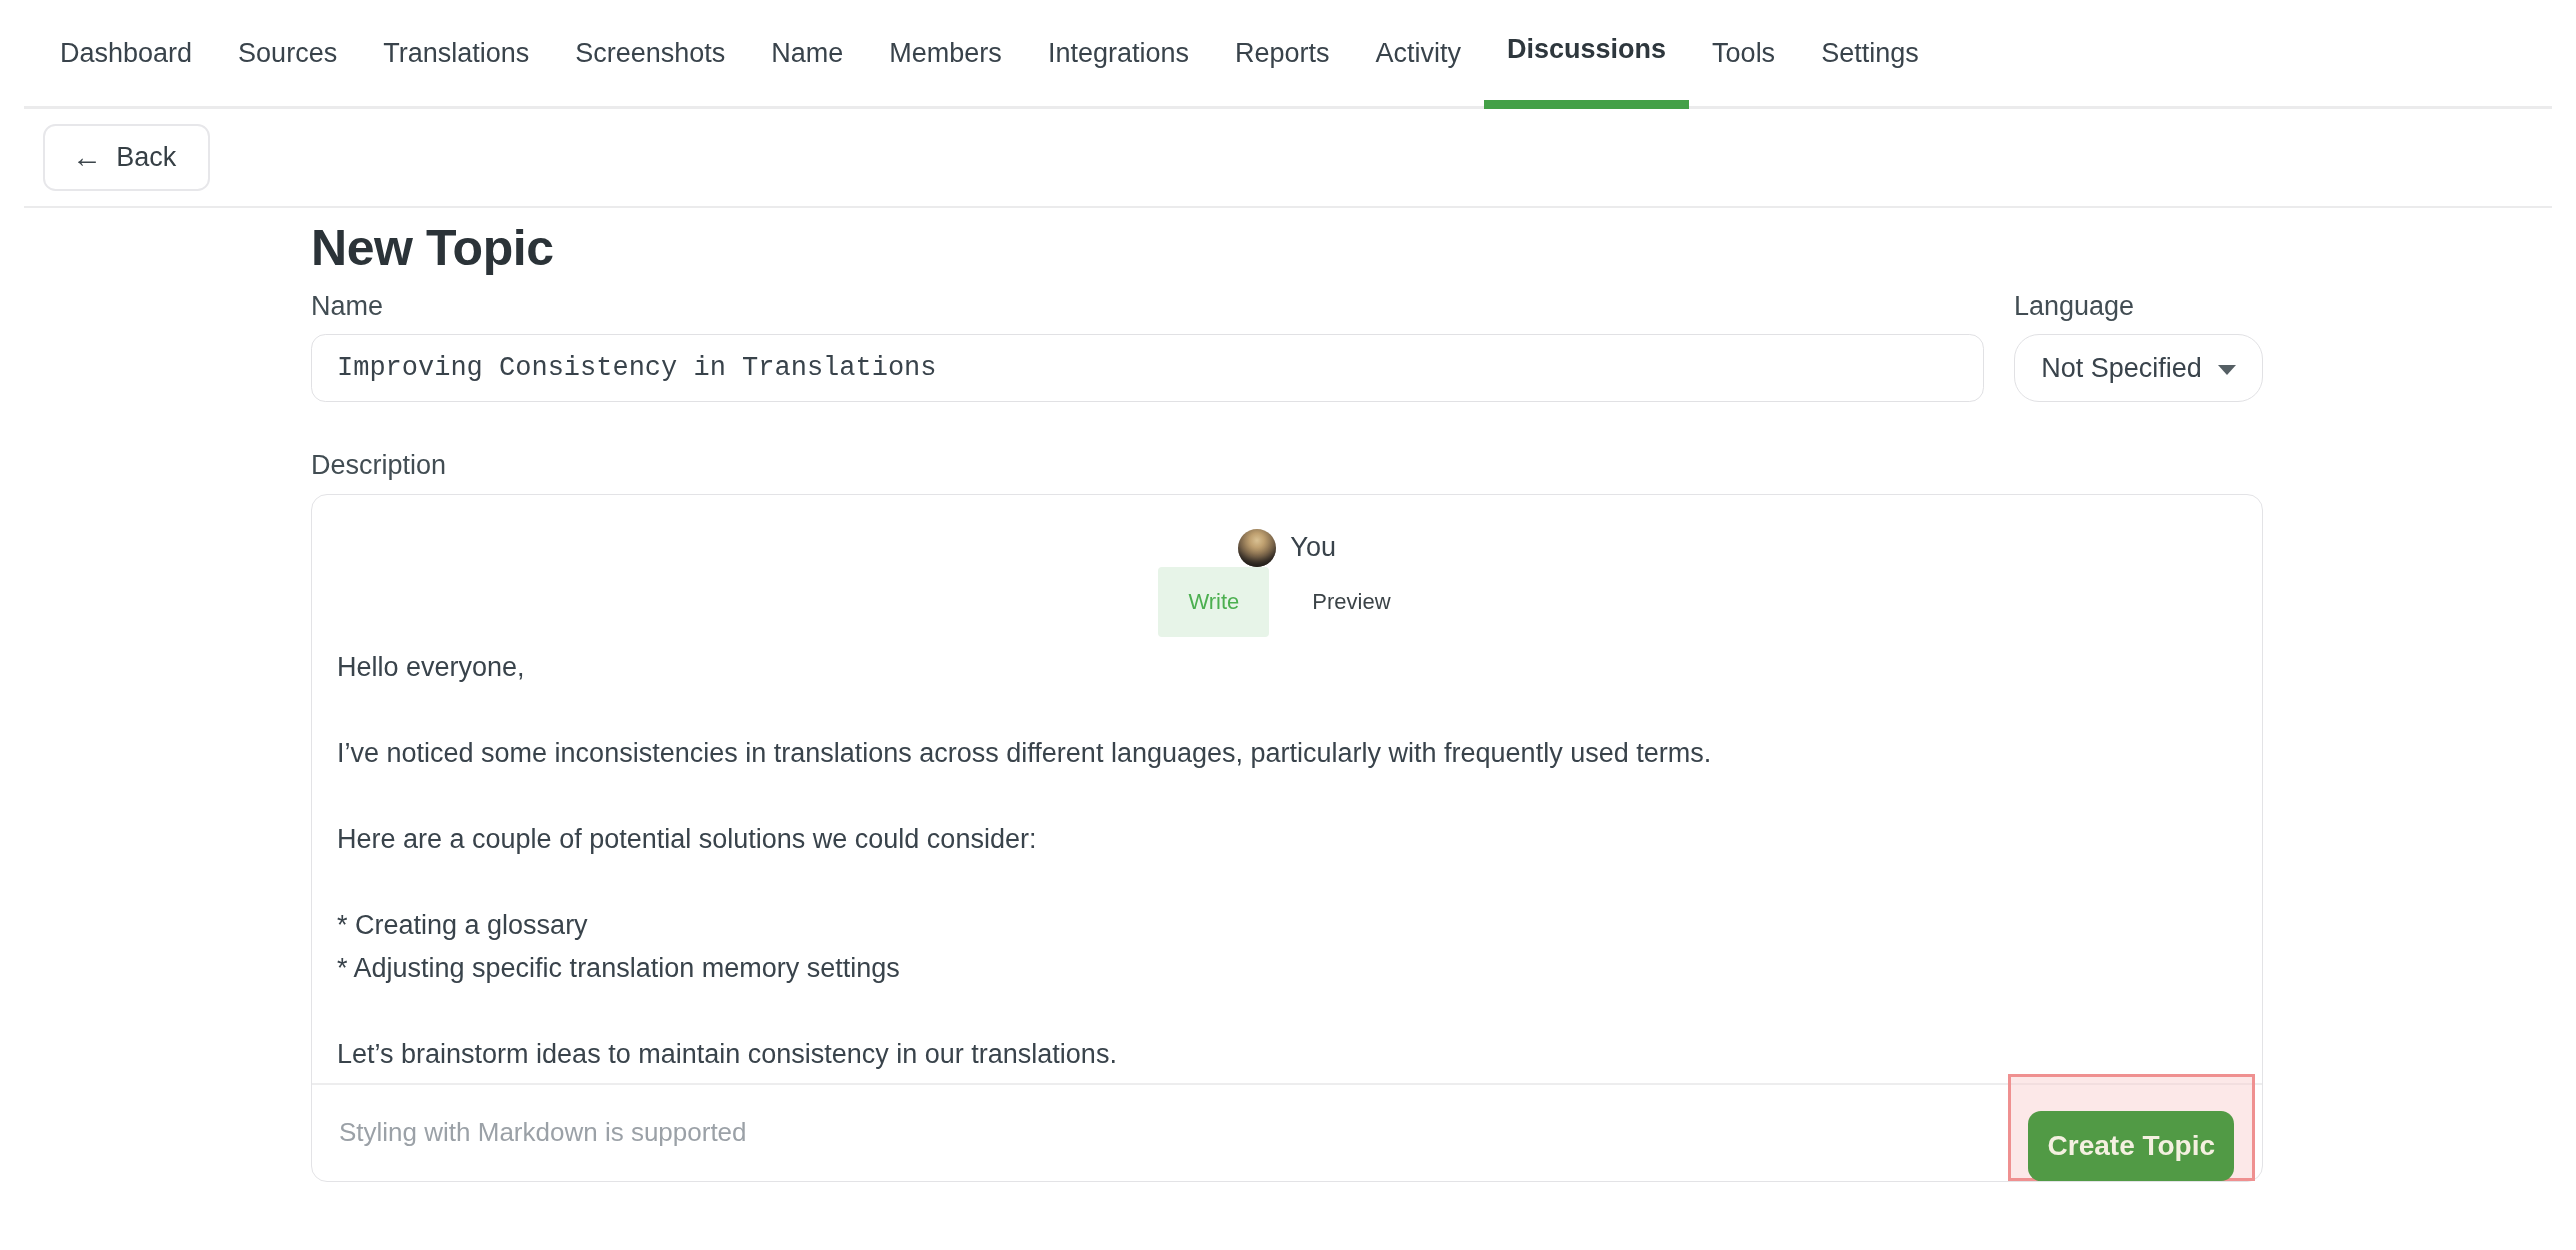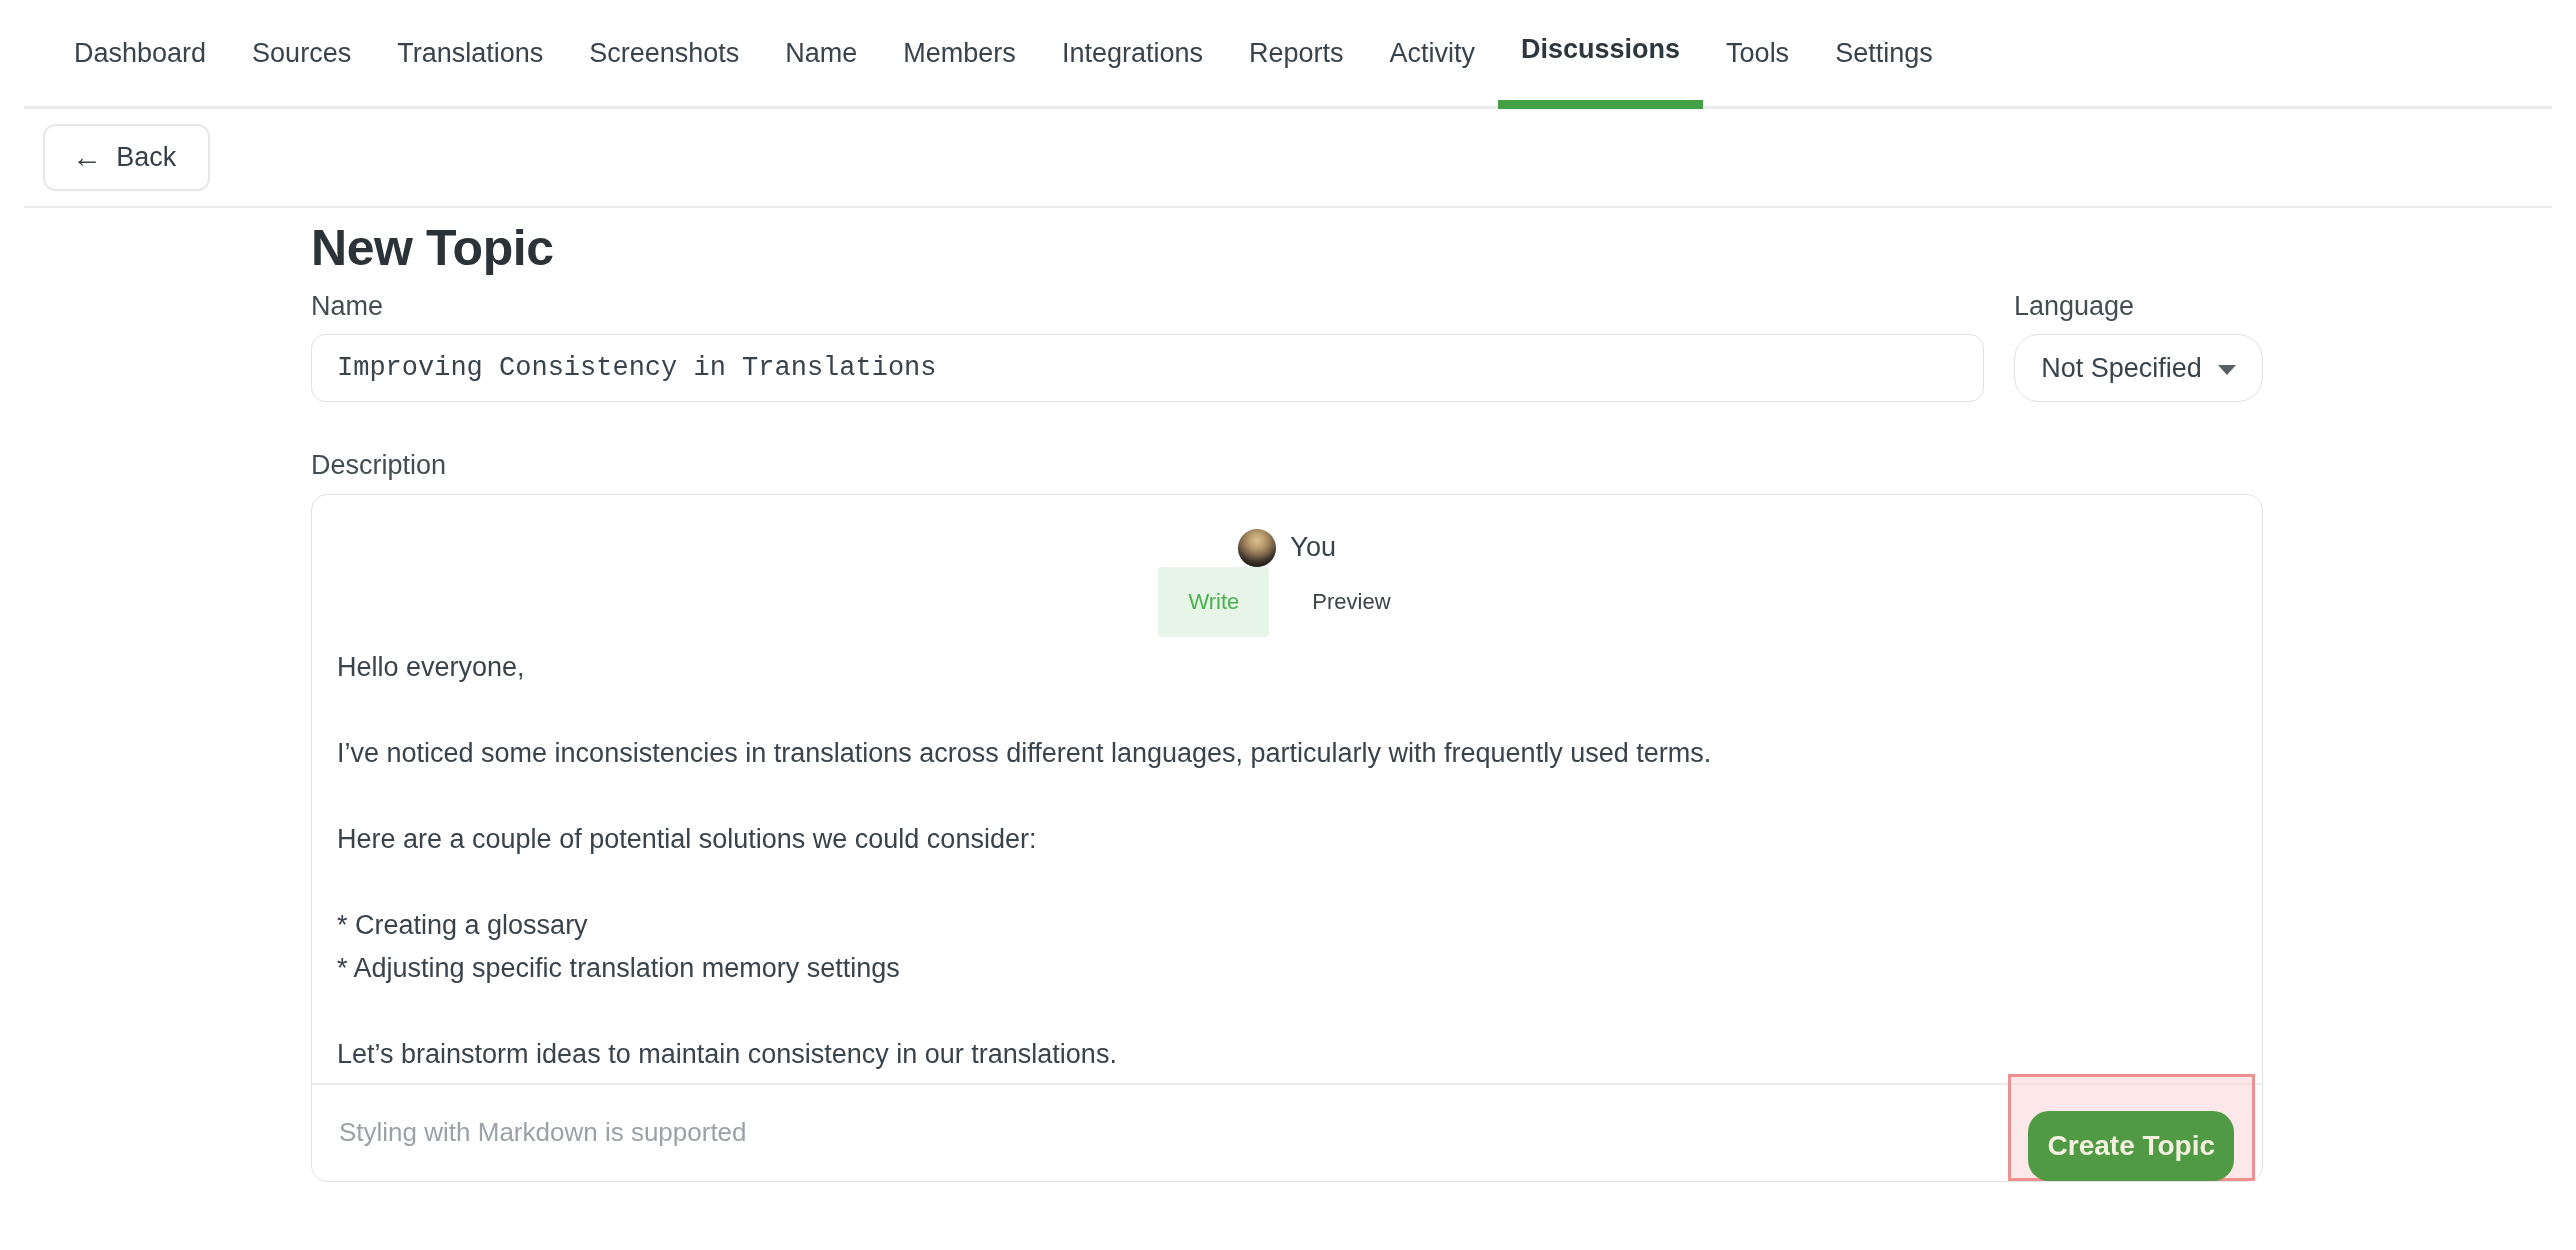--- a/index.html
+++ b/index.html
@@ -6,21 +6,21 @@
   html,body { background:#ffffff; }
   body {
     width:2576px; height:1250px; overflow:hidden; position:relative;
     font-family:"Liberation Sans","DejaVu Sans",sans-serif;
     color:#39434b;
     -webkit-font-smoothing:antialiased;
   }
   .hr { height:2.7px; background:#ebebec; margin:0 24px; }
 
   
-  .topnav { display:flex; align-items:stretch; height:106px; padding:0 37px;margin-left:14px; }
+  .topnav { display:flex; align-items:stretch; height:106px; padding:0 37px; }
   .topnav-item {
     display:flex; align-items:center; padding:0 23px;
     font-size:27px; color:#39434b; cursor:pointer; white-space:nowrap;
   }
   .topnav-item.active {
     font-weight:700; color:#2e373d;
     border-bottom:9px solid var(--accent_green,#43a047);
     margin-bottom:-2.7px;
   }
 
@@ -100,21 +100,21 @@
   .md-hint { font-size:26px; color:#9ba1a7; }
 
   
   .annotation-box {
     position:absolute; right:7.2px; top:-10.7px; width:247px; height:107px;
     background:var(--annotation_fill,rgba(249,205,205,0.45));
     border:3.6px solid var(--annotation_border,#ef9090);
     display:flex; align-items:center; justify-content:center;
   }
   .create-btn {
-    width:206px; height:70px; border:none; border-radius:21px;
+    width:206px; height:70px; border:none; border-radius:13px;
     background:var(--button_green,#519a45); color:var(--button_text,#f4f0e0);
     font-size:28px; font-weight:700; font-family:inherit; cursor:pointer;margin-top:36px;
   }
 </style>
 </head>
 <body>
 
 <header>
   <nav class="topnav">
     <div class="topnav-item">Dashboard</div>

